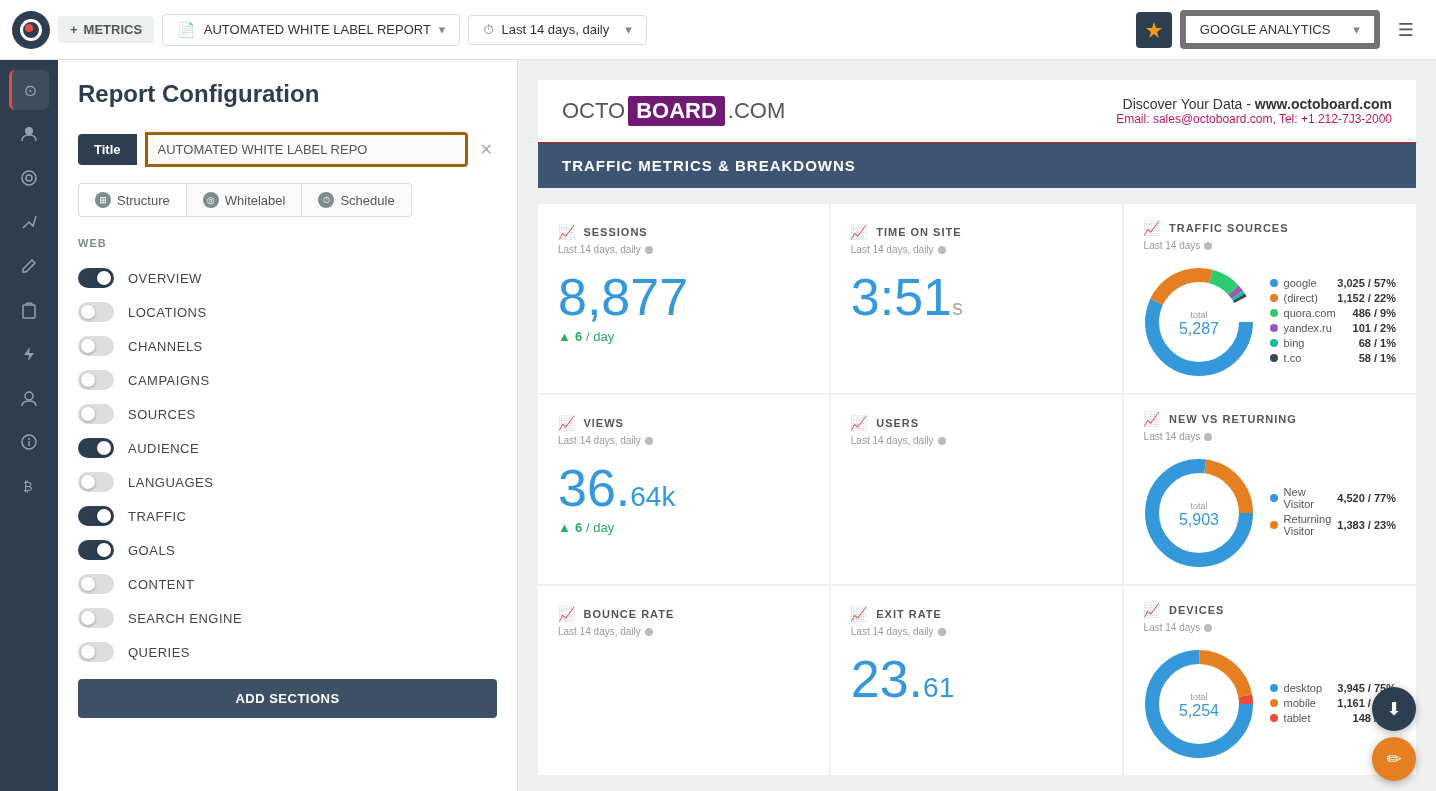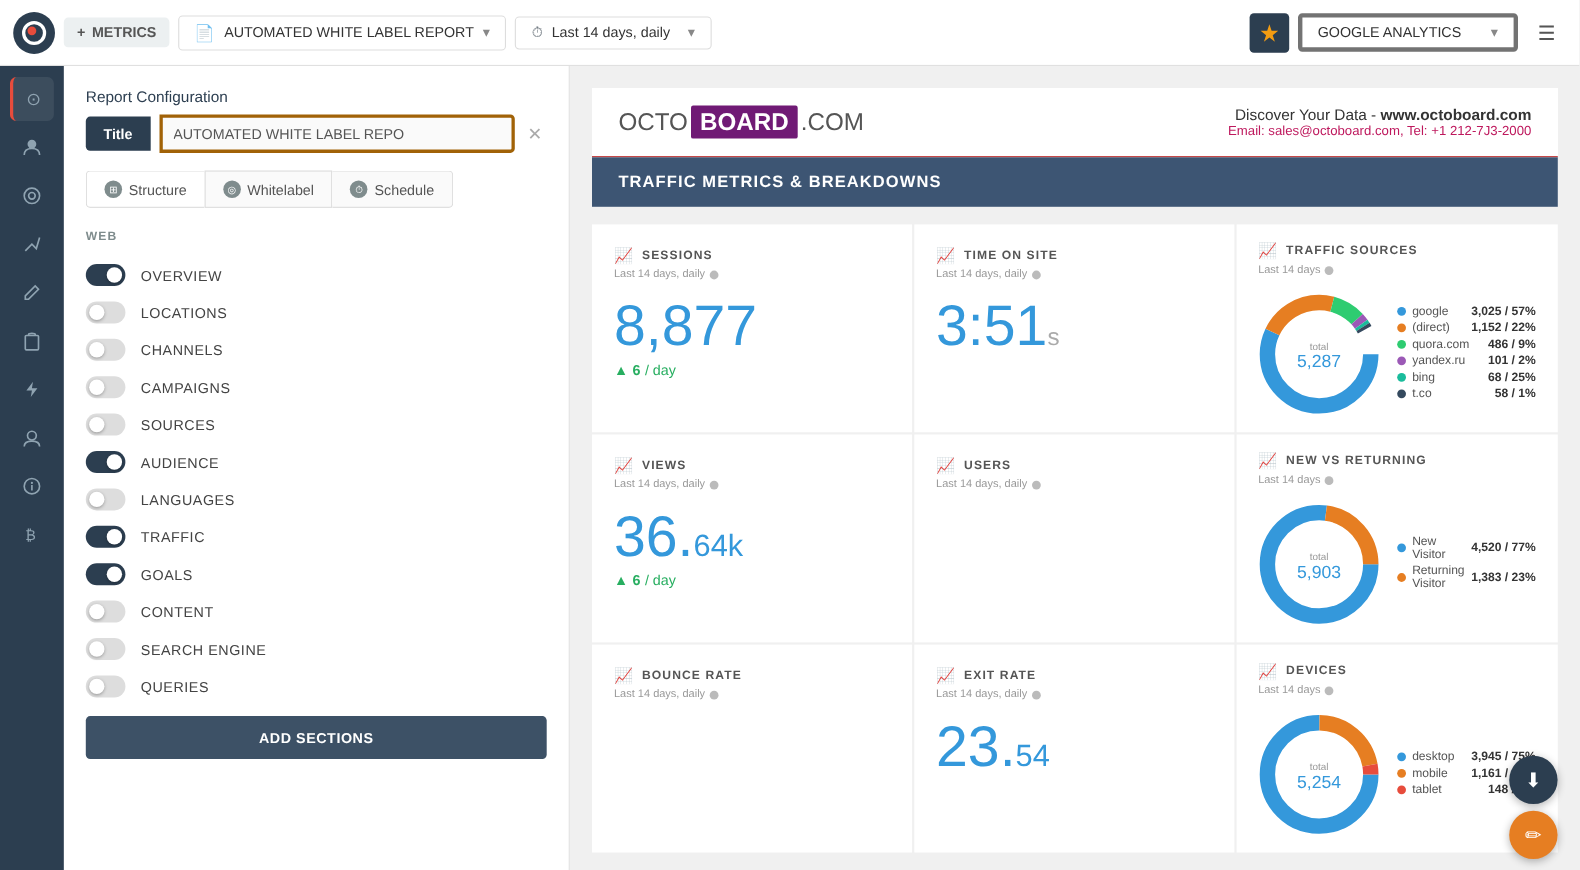--- a/index.html
+++ b/index.html
@@ -25,21 +25,21 @@
     .nav-report-btn .caret { margin-left: auto; color: #888; }
     .nav-time-btn {
       display: flex; align-items: center; gap: 8px; padding: 6px 14px;
       background: #fff; border: 1px solid #ddd; border-radius: 4px; cursor: pointer; font-size: 13px; color: #333;
     }
     .nav-time-btn .clock-icon { color: #6c757d; }
     .nav-spacer { flex: 1; }
     .nav-spark-icon { width: 36px; height: 36px; background: #2c3e50; border-radius: 4px; display: flex; align-items: center; justify-content: center; cursor: pointer; }
     .nav-analytics-btn {
       display: flex; align-items: center; gap: 8px; padding: 6px 14px;
-      background: #fff; border: 4px solid #737373; border-radius: 4px; cursor: pointer; font-size: 13px; color: #333; min-width: 200px;
+      background: #fff; border: 6px solid #737373; border-radius: 4px; cursor: pointer; font-size: 13px; color: #333; min-width: 200px;
     }
     .nav-analytics-btn .caret { margin-left: auto; color: #888; }
     .nav-hamburger { padding: 6px 10px; cursor: pointer; font-size: 18px; color: #555; }
 
     
     .sidebar-icons {
       position: absolute; left: 0; top: 60px; width: 58px; height: calc(100% - 60px);
       background: #2c3e50; display: flex; flex-direction: column; align-items: center; padding-top: 10px; gap: 4px; z-index: 50;
     }
     .sidebar-icon-item {
@@ -50,21 +50,21 @@
 
     
     .main-layout {
       display: flex; position: absolute; top: 60px; left: 58px; right: 0; bottom: 0; overflow: hidden;
     }
 
     
     .left-panel {
       width: 460px; background: #fff; border-right: 1px solid #e0e0e0; overflow-y: auto; flex-shrink: 0; padding: 20px;
     }
-    .panel-title { font-size: 14px; color: #2c3e50; margin-bottom: 8px; font-weight: 400; }
+    .panel-title { font-size: 24px; color: #2c3e50; margin-bottom: 24px; font-weight: 700; }
 
     .title-row { display: flex; align-items: center; gap: 8px; margin-bottom: 16px; }
     .title-tab {
       background: #2c3e50; color: #fff; padding: 8px 16px; border-radius: 4px 0 0 4px;
       font-size: 13px; font-weight: 600; cursor: pointer;
     }
     .title-input {
       flex: 1; border: 3px solid #a16207; padding: 7px 10px; font-size: 13px; color: #555;
       border-radius: 0 4px 4px 0; background: #fafafa; overflow: hidden; text-overflow: ellipsis; white-space: nowrap;
     }
@@ -441,21 +441,21 @@
         <span class="legend-val">486 / 9%</span>
       </div>
               <div class="legend-item">
         <div class="legend-dot" style="background:#9b59b6"></div>
         <span class="legend-name">yandex.ru</span>
         <span class="legend-val">101 / 2%</span>
       </div>
               <div class="legend-item">
         <div class="legend-dot" style="background:#1abc9c"></div>
         <span class="legend-name">bing</span>
-        <span class="legend-val">68 / 25%</span>
+        <span class="legend-val">68 / 1%</span>
       </div>
               <div class="legend-item">
         <div class="legend-dot" style="background:#34495e"></div>
         <span class="legend-name">t.co</span>
         <span class="legend-val">58 / 1%</span>
       </div>
             </div>
           </div>
         </div>
         <div class="metric-card">
@@ -528,21 +528,21 @@
     </div>
         <div class="metric-card">
       <div class="metric-card-header">
         <span class="metric-trend-icon">📈</span>
         <span class="metric-name">EXIT RATE</span>
       </div>
       <div class="metric-period">
         <span>Last 14 days, daily</span>
         <div class="period-dot"></div>
       </div>
-      <div class="metric-value">23.<span class="decimal">54</span></div>
+      <div class="metric-value">23.<span class="decimal">61</span></div>
 
     </div>
         <div class="metric-card donut-card">
       <div class="metric-card-header">
         <span class="metric-trend-icon">📈</span>
         <span class="metric-name">DEVICES</span>
       </div>
       <div class="metric-period">
         <span>Last 14 days</span>
         <div class="period-dot"></div>

